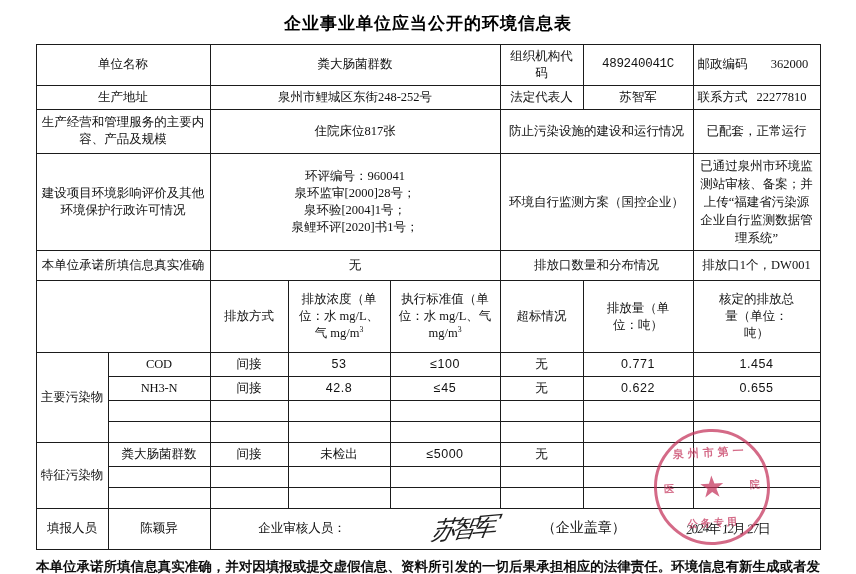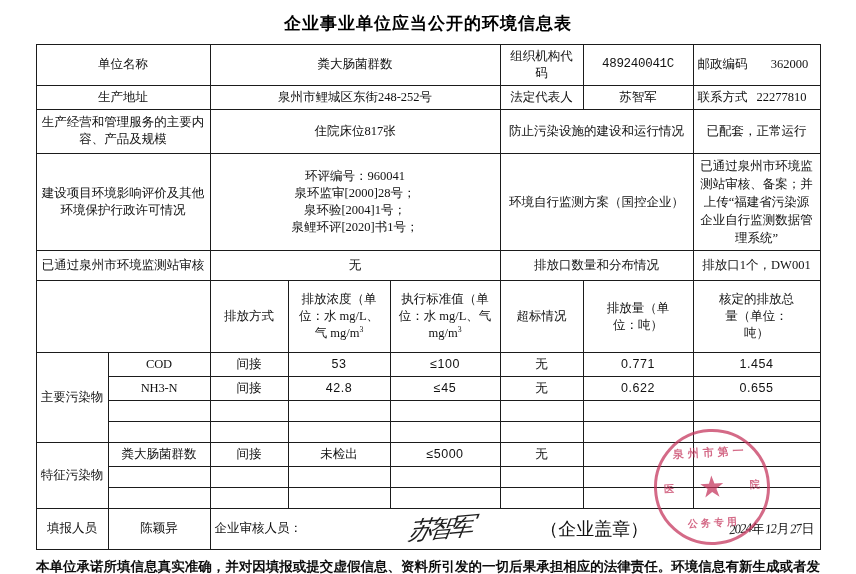--- a/index.html
+++ b/index.html
@@ -54,35 +54,35 @@
   .multi { white-space: pre-line; margin-top: 24px; }
 
   .hdrcell { font-size: 12px; line-height: 1.3; }
   sup { font-size: 0.62em; vertical-align: super; line-height: 0; }
 
   
   .sig-row td { height: 34px; }
   .sig-label { text-align: left; padding-left: 7px; font-size: 13px; position: relative; }
   .sig-inner {
     display: flex; align-items: center; width: 100%;
-    justify-content: space-between; gap: 0; position: relative;
+    justify-content: center; gap: 0; position: relative;
   }
   .sig-mark {
     font-family: "Liberation Serif", serif;
     font-style: italic;
     font-size: 25px;
     color: #0c0c0c;
     transform: skewX(-14deg) rotate(-5deg);
     margin-left: 86px;
     margin-right: 2px;
     letter-spacing: -5px;
     white-space: nowrap;
     opacity: .92;
   }
-  .seal-note { font-size: 18px; white-space: nowrap; margin-left: 48px; }
+  .seal-note { font-size: 14px; white-space: nowrap; margin-left: 48px; }
   .date-mark {
     margin-left: 60px;
     font-size: 13px;
     white-space: nowrap;
     letter-spacing: 1px;
   }
   .hand {
     font-family: "Liberation Serif", serif;
     font-style: italic;
     transform: rotate(-6deg);
@@ -201,21 +201,21 @@
         <td colspan="2" class="lead">建设项目环境影响评价及其他环境保护行政许可情况</td>
         <td colspan="3" class="multi small">环评编号：960041
 泉环监审[2000]28号；
 泉环验[2004]1号；
 泉鲤环评[2020]书1号；</td>
         <td colspan="2" class="lead">环境自行监测方案（国控企业）</td>
         <td class="small" style="line-height:1.45">已通过泉州市环境监测站审核、备案；并上传“福建省污染源企业自行监测数据管理系统”</td>
       </tr>
 
       <tr style="height:30px">
-        <td colspan="2" class="lead">已通过泉州市环境监测站审核</td>
+        <td colspan="2" class="lead">本单位承诺所填信息真实准确</td>
         <td colspan="3">无</td>
         <td colspan="2" class="lead">排放口数量和分布情况</td>
         <td class="small">
           <span>排放口1个，DW001</span>
         </td>
       </tr>
 
       <tr style="height:72px">
         <td colspan="2"></td>
         <td class="hdrcell">排放方式</td>

